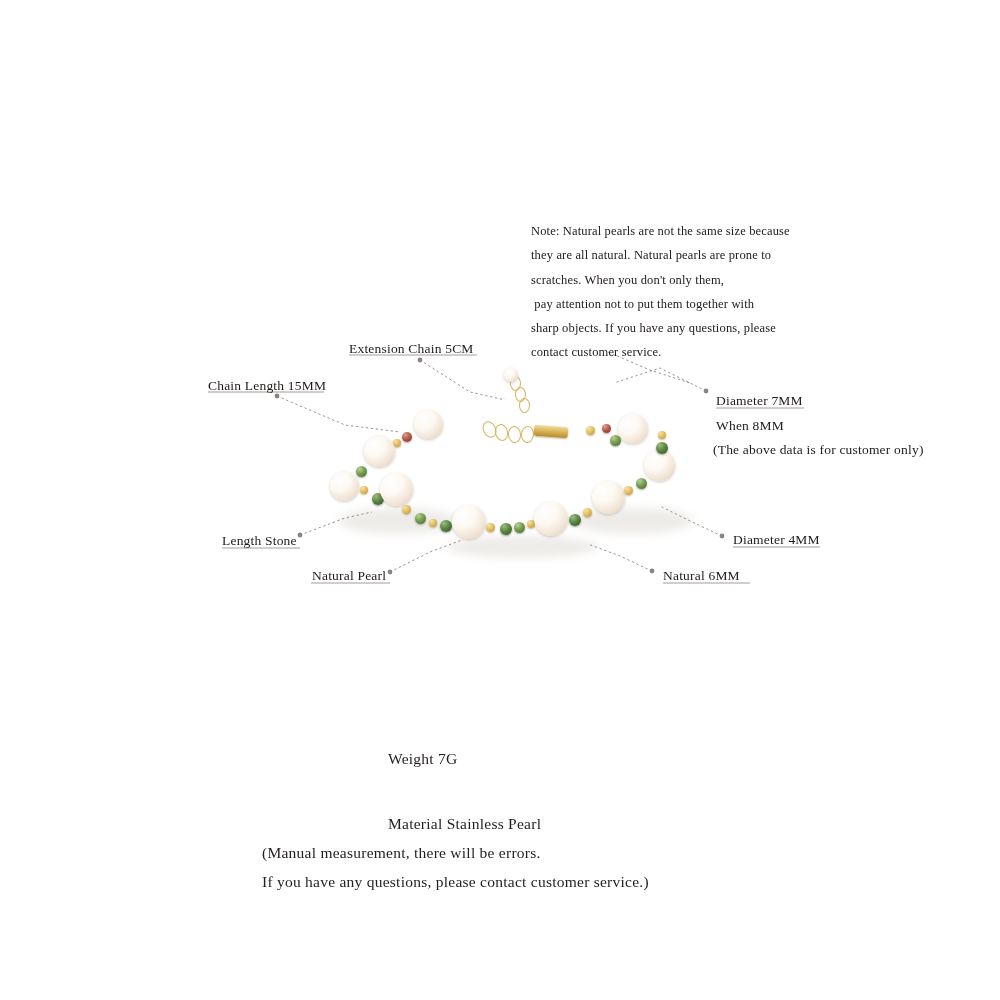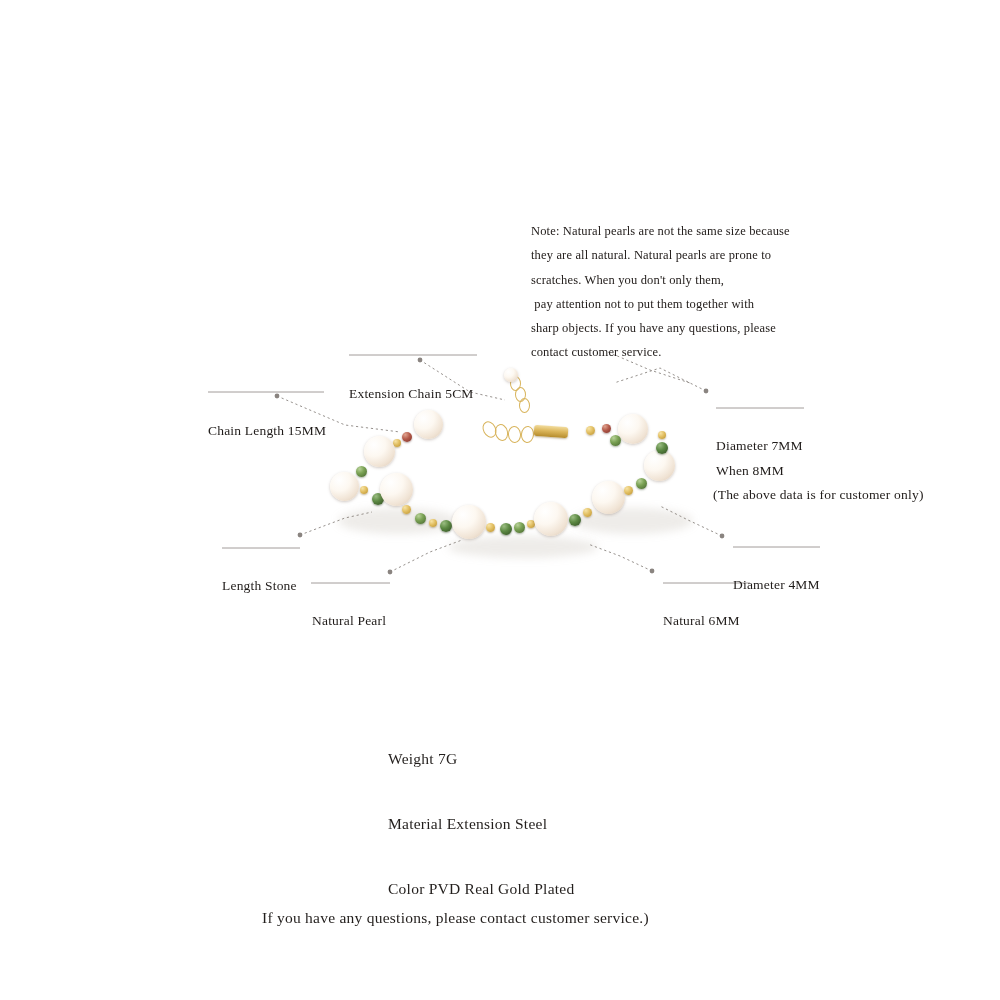--- a/index.html
+++ b/index.html
@@ -31,21 +31,20 @@
     letter-spacing: 0.15px;
     color: #25201e;
     white-space: pre-wrap;
   }
   .callout {
     position: absolute;
     font-size: 13.5px;
     letter-spacing: 0.2px;
     color: #201c1a;
     white-space: nowrap;
-    margin-top: 45px;
   }
 
   .spec-block {
     position: absolute;
     left: 262px;
     top: 708px;
     width: 520px;
     font-size: 15.5px;
     line-height: 29px;
     color: #221e1c;
@@ -230,18 +229,18 @@
   <div class="callout" style="left:312px; top:568px;">Natural Pearl</div>
 
   <div class="callout" style="left:716px; top:393px;">Diameter 7MM</div>
   <div class="callout" style="left:716px; top:418px;">When 8MM</div>
   <div class="callout" style="left:713px; top:442px;">(The above data is for customer only)</div>
   <div class="callout" style="left:733px; top:532px;">Diameter 4MM</div>
   <div class="callout" style="left:663px; top:568px;">Natural 6MM</div>
 
   <div class="spec-block">
     <div class="indent">Weight 7G</div>
-    <div class="indent">Material Extension Steel</div>
-    <div class="indent">Color PVD Real Gold Plated</div>
+    <div class="indent">Material Stainless Pearl</div>
+    <div>(Manual measurement, there will be errors.</div>
     <div>If you have any questions, please contact customer service.)</div>
   </div>
 
 </div>
 
 </body></html>

